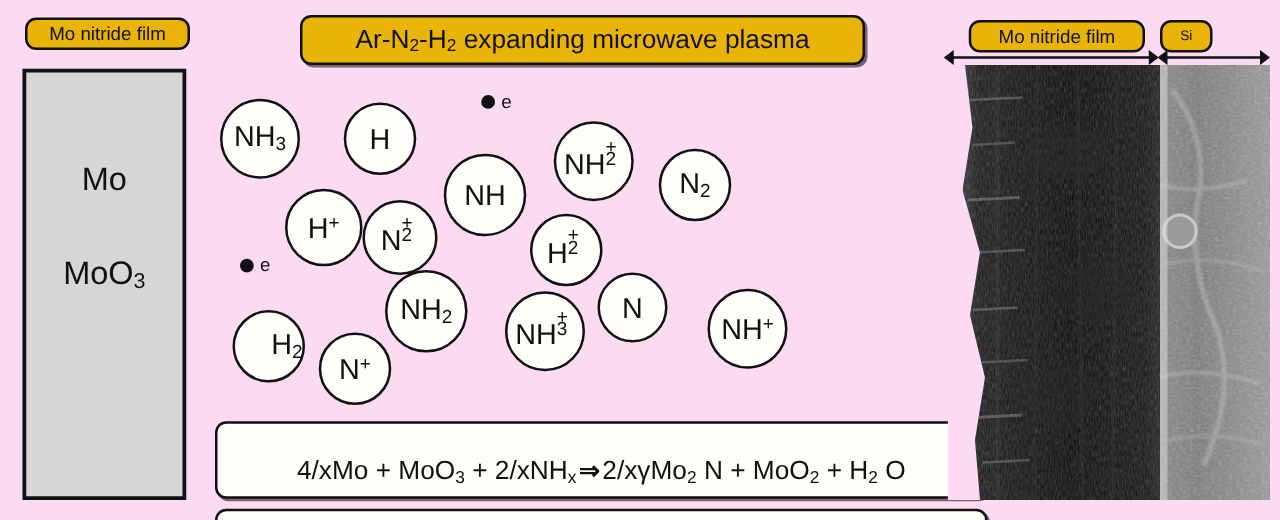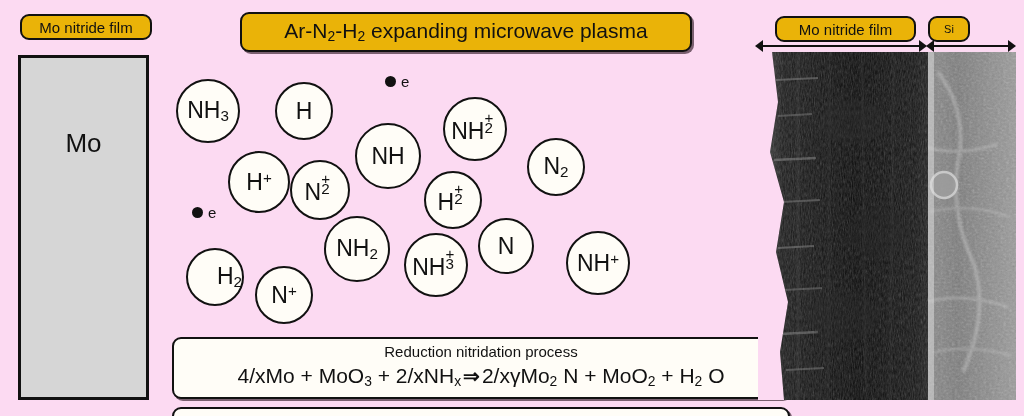--- a/index.html
+++ b/index.html
@@ -135,48 +135,49 @@
     <span class="hr"></span>
   </div>
   <div class="dimarrow" id="arrow-si">
     <span class="hl"></span>
     <span class="bar"></span>
     <span class="hr"></span>
   </div>
 
   <div id="substrate">
     <div class="sub-text" id="sub-mo">Mo</div>
+    <div class="sub-text" id="sub-moo3"><span>MoO</span><sub>3</sub></div>
   </div>
 
   <div id="species-layer">
       <div class="bubble" style="left: 176px; top: 79px; width: 64px; height: 64px;">
         <span class="f">NH<sub>3</sub></span>
       </div>
       <div class="bubble" style="left: 275px; top: 82px; width: 58px; height: 58px;">
         <span class="f">H</span>
       </div>
       <div class="bubble" style="left: 443px; top: 97px; width: 64px; height: 64px;">
         <span class="f">NH<span class="stack"><span class="sp">+</span><span class="sb">2</span></span></span>
       </div>
       <div class="bubble" style="left: 355px; top: 123px; width: 66px; height: 66px;">
         <span class="f">NH</span>
       </div>
-      <div class="bubble" style="left: 527px; top: 138px; width: 58px; height: 58px;">
+      <div class="bubble" style="left: 527px; top: 119px; width: 58px; height: 58px;">
         <span class="f">N<sub>2</sub></span>
       </div>
       <div class="bubble" style="left: 228px; top: 151px; width: 62px; height: 62px;">
         <span class="f">H<sup>+</sup></span>
       </div>
       <div class="bubble" style="left: 290px; top: 160px; width: 60px; height: 60px;">
         <span class="f">N<span class="stack"><span class="sp">+</span><span class="sb">2</span></span></span>
       </div>
       <div class="bubble" style="left: 424px; top: 171px; width: 58px; height: 58px;">
         <span class="f">H<span class="stack"><span class="sp">+</span><span class="sb">2</span></span></span>
       </div>
-      <div class="bubble" style="left: 324px; top: 216px; width: 66px; height: 66px; text-align: right;">
+      <div class="bubble" style="left: 308px; top: 216px; width: 66px; height: 66px; text-align: right;">
         <span class="f">NH<sub>2</sub></span>
       </div>
       <div class="bubble" style="left: 478px; top: 218px; width: 56px; height: 56px;">
         <span class="f">N</span>
       </div>
       <div class="bubble" style="left: 404px; top: 233px; width: 64px; height: 64px;">
         <span class="f">NH<span class="stack"><span class="sp">+</span><span class="sb">3</span></span></span>
       </div>
       <div class="bubble" style="left: 566px; top: 231px; width: 64px; height: 64px;">
         <span class="f">NH<sup>+</sup></span>
@@ -194,21 +195,20 @@
         <span class="dot"></span>
         <span class="lbl">e</span>
       </div>
       <div class="electron" style="left: 192px; top: 204px;">
         <span class="dot"></span>
         <span class="lbl">e</span>
       </div>
     </div>
 
   <div id="reaction-box">
-    <div id="reaction-title">Reduction nitridation process</div>
     <div id="reaction-eq"><span>4/xMo + MoO</span><sub>3</sub><span> + 2/xNH</span><sub>x</sub><span class="arrow">⇒</span><span>2/x</span><span>γ</span><span>Mo</span><sub>2</sub><span> N + MoO</span><sub>2</sub><span> + H</span><sub>2</sub><span> O</span></div>
   </div>
 
   <div id="clipped-box"></div>
 
   <div id="tem">
     <svg width="258" height="348" viewBox="0 0 258 348">
       <defs>
         <filter id="grain">
           <feTurbulence type="fractalNoise" baseFrequency="0.9 0.22" numOctaves="4" seed="7"></feTurbulence>

